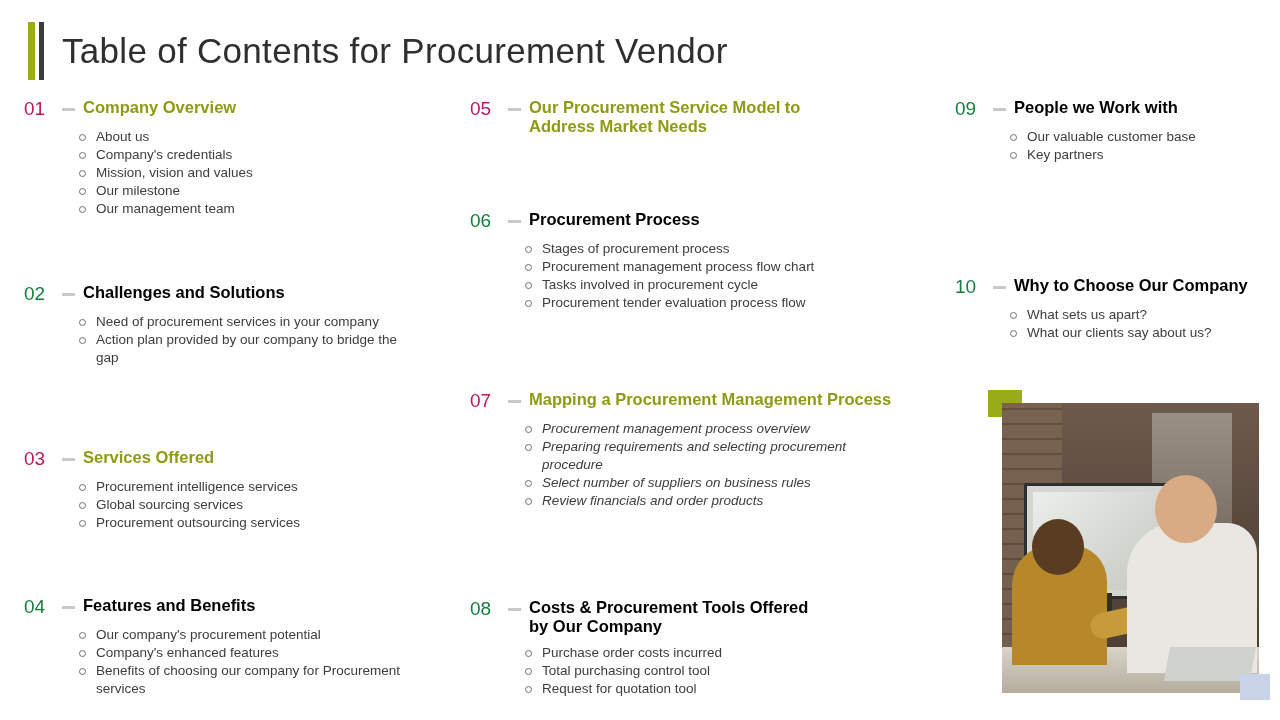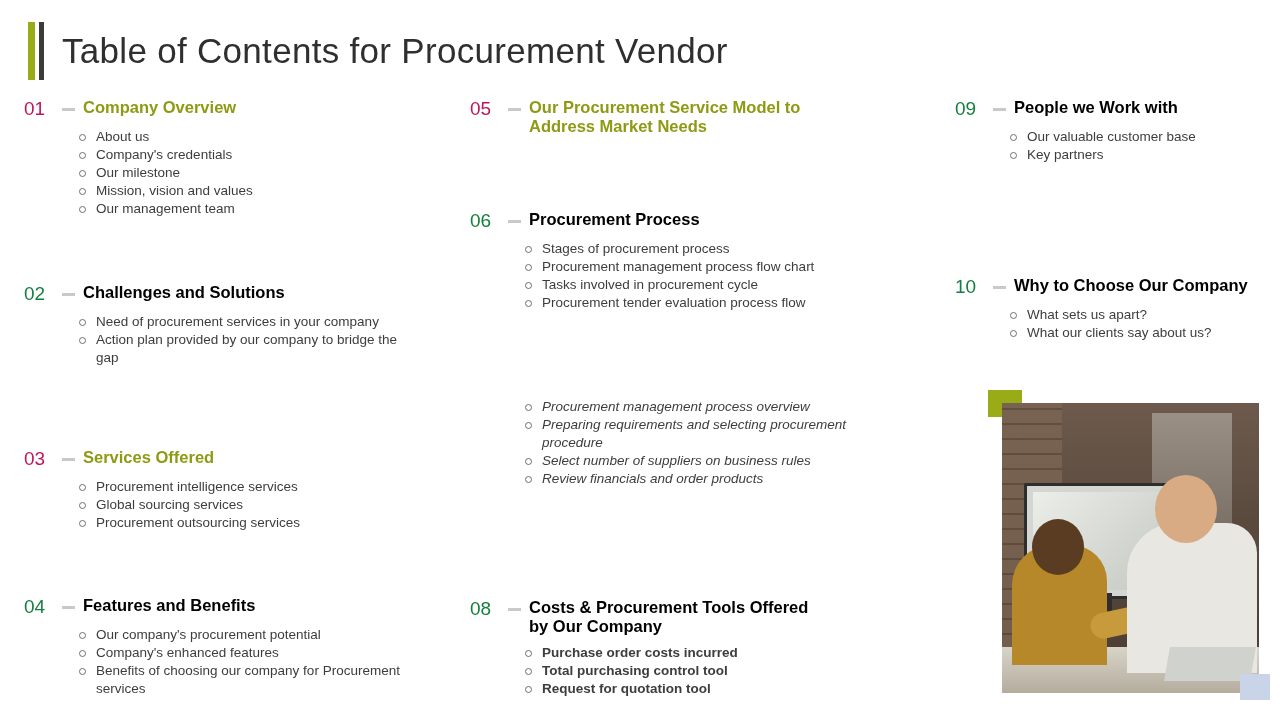--- a/index.html
+++ b/index.html
@@ -236,22 +236,22 @@
   <div class="col col-1" id="col-1">
       <div class="section" style="top: 0px;">
         <div class="section-head">
           <div class="sec-num">01</div>
           <div class="sec-sep"></div>
           <div class="sec-title olive">Company Overview</div>
         </div>
         <ul class="bullets" style="width: 340px;">
           <li>About us</li>
           <li>Company's credentials</li>
+          <li>Mission, vision and values</li>
           <li>Our milestone</li>
-          <li>Mission, vision and values</li>
           <li>Our management team</li>
         </ul>
       </div>
       <div class="section" style="top: 185px;">
         <div class="section-head">
           <div class="sec-num dark">02</div>
           <div class="sec-sep"></div>
           <div class="sec-title">Challenges and Solutions</div>
         </div>
         <ul class="bullets" style="width: 340px;">
@@ -299,34 +299,39 @@
           <div class="sec-title">Procurement Process</div>
         </div>
         <ul class="bullets" style="margin-left: 54px; width: 360px;">
           <li>Stages of procurement process</li>
           <li>Procurement management process flow chart</li>
           <li>Tasks involved in procurement cycle</li>
           <li>Procurement tender evaluation process flow</li>
         </ul>
       </div>
       <div class="section" style="top: 292px;">
+        <div class="section-head">
+          <div class="sec-num">07</div>
+          <div class="sec-sep"></div>
+          <div class="sec-title olive" style="white-space: nowrap;">Mapping a Procurement Management Process</div>
+        </div>
         <ul class="bullets" style="margin-left: 54px; width: 360px; font-style: italic;">
           <li>Procurement management process overview</li>
           <li>Preparing requirements and selecting procurement procedure</li>
           <li>Select number of suppliers on business rules</li>
           <li>Review financials and order products</li>
         </ul>
       </div>
       <div class="section" style="top: 500px;">
         <div class="section-head">
           <div class="sec-num dark">08</div>
           <div class="sec-sep"></div>
           <div class="sec-title" style="width: 300px;">Costs &amp; Procurement Tools Offered by Our Company</div>
         </div>
-        <ul class="bullets" style="margin-left: 54px; width: 360px; font-weight: bold;">
+        <ul class="bullets" style="margin-left: 54px; width: 360px;">
           <li>Purchase order costs incurred</li>
           <li>Total purchasing control tool</li>
           <li>Request for quotation tool</li>
         </ul>
       </div>
     </div>
   <div class="col col-3" id="col-3">
       <div class="section" style="top: 0px;">
         <div class="section-head">
           <div class="sec-num dark">09</div>

